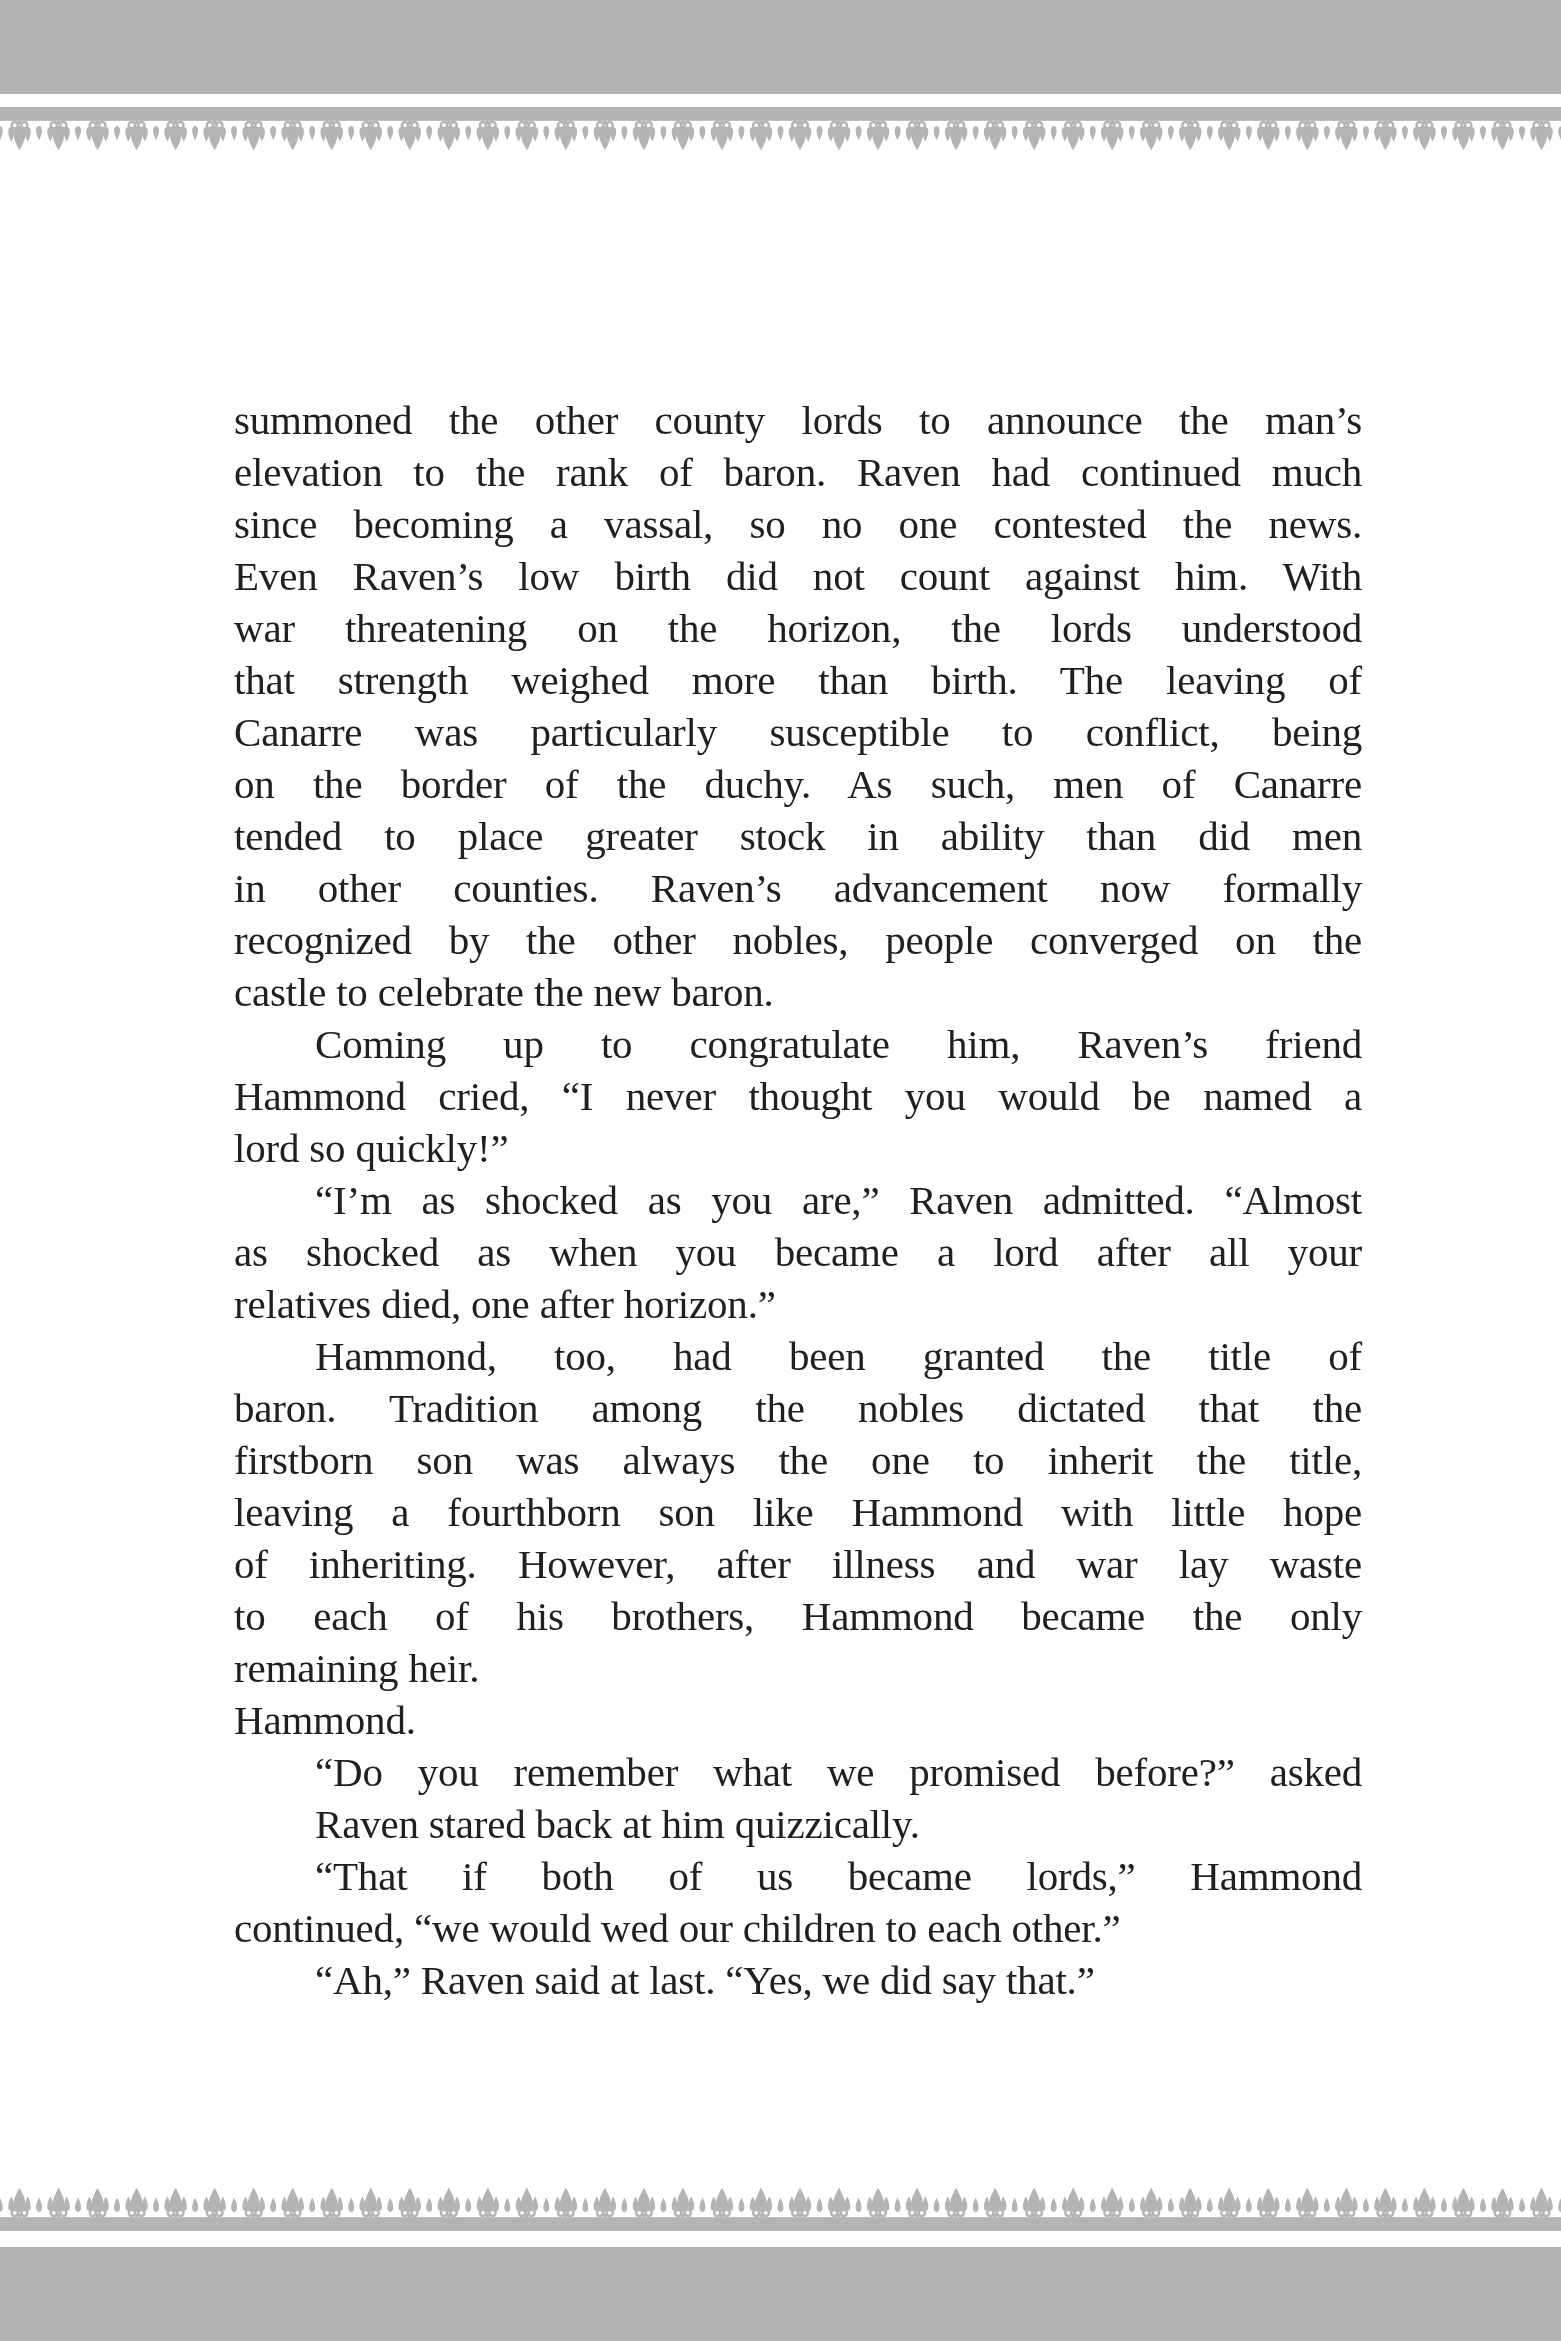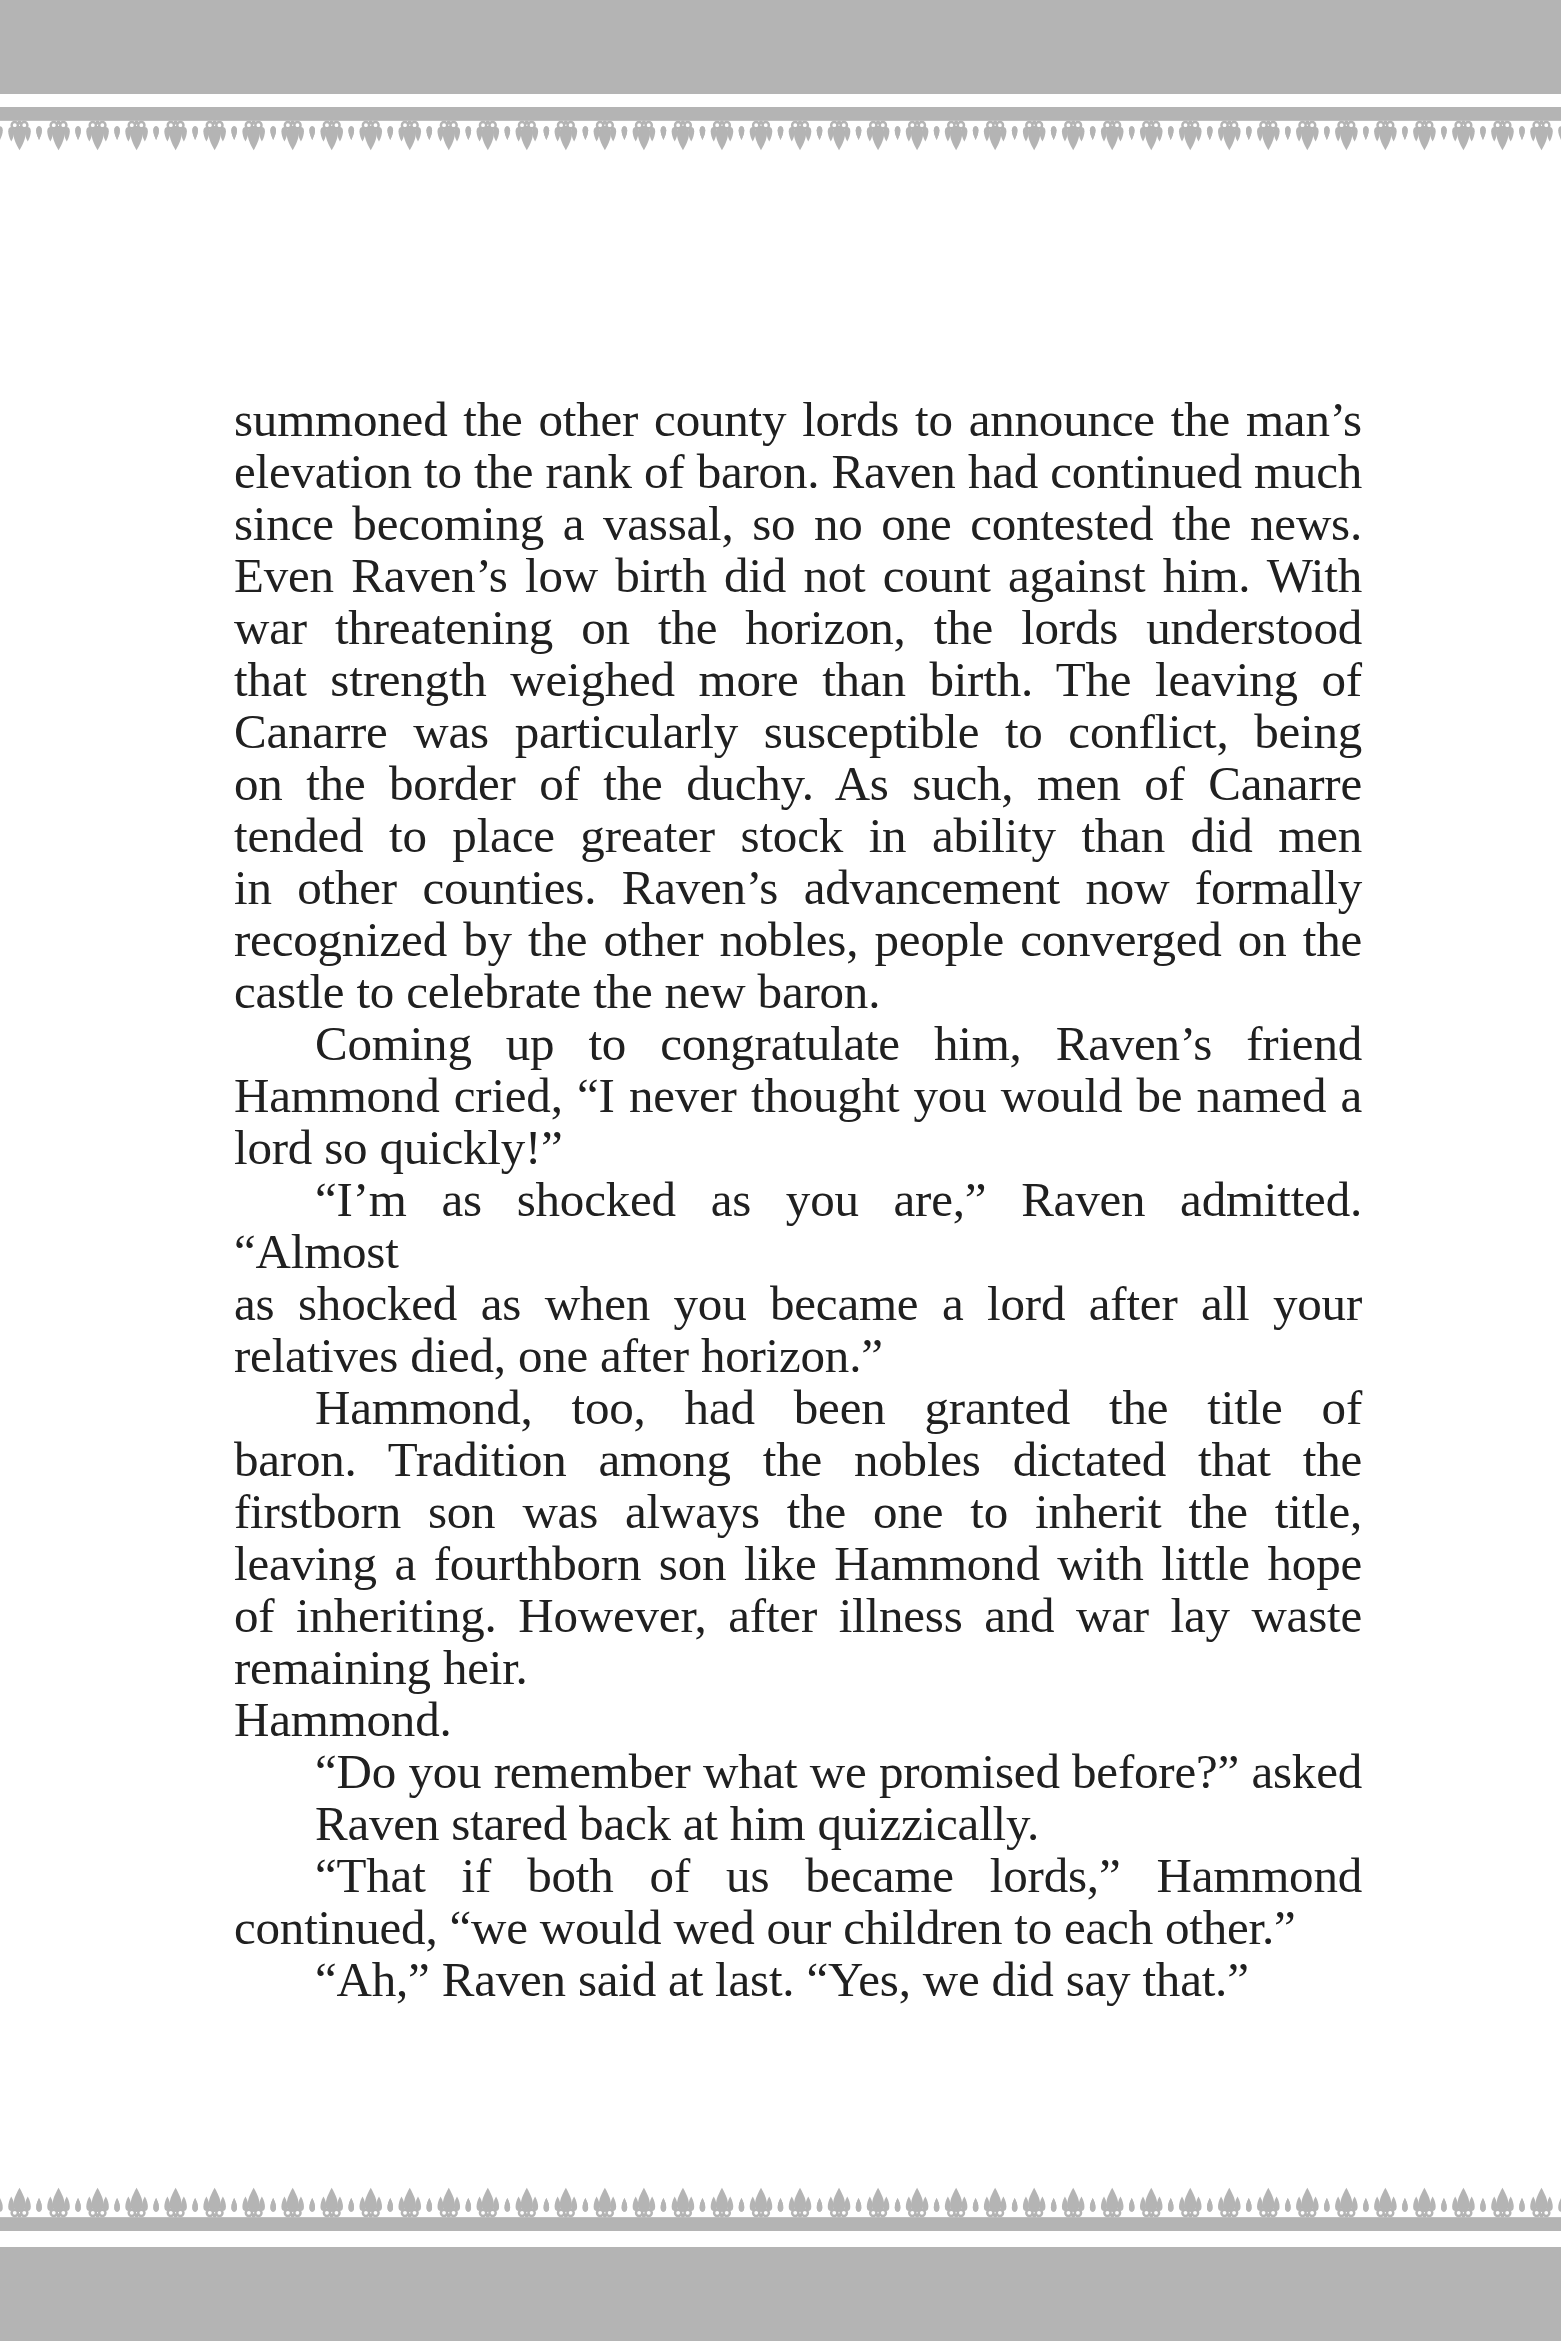--- a/index.html
+++ b/index.html
@@ -17,21 +17,21 @@
   .bar{position:absolute;left:0;width:1561px;background:var(--gray);}
   .bar.top{top:0;height:94px;}
   .bar.bottom{top:2247px;height:95px;}
   .lace{position:absolute;left:0;width:1561px;height:45px;display:block;}
   .lace rect,.lace path,.lace circle,.lace use{fill:var(--gray);}
   .lace.top-lace{top:107px;}
   .lace.bottom-lace{top:2186px;}
   .text-block{
     position:absolute;left:234px;top:394px;width:1128px;
     color:var(--ink);
-    font-size:49px;line-height:52px;
+    font-size:41px;line-height:52px;
     letter-spacing:-0.2px;
   }
   .para{margin:0;padding:0;}
   .line{text-align:justify;text-align-last:justify;white-space:normal;}
   .line.lastline{text-align:right;text-align-last:left;}
   .line.ind{text-indent:81px;}
 </style>
 </head>
 <body>
 
@@ -129,20 +129,21 @@
       <div class="line ind">“I’m as shocked as you are,” Raven admitted. “Almost</div>
       <div class="line">as shocked as when you became a lord after all your</div>
       <div class="line lastline">relatives died, one after horizon.”</div>
     </div>
     <div class="para">
       <div class="line ind">Hammond, too, had been granted the title of</div>
       <div class="line">baron. Tradition among the nobles dictated that the</div>
       <div class="line">firstborn son was always the one to inherit the title,</div>
       <div class="line">leaving a fourthborn son like Hammond with little hope</div>
       <div class="line">of inheriting. However, after illness and war lay waste</div>
+      <div class="line">to each of his brothers, Hammond became the only</div>
       <div class="line lastline">remaining heir.</div>
     </div>
     <div class="para">
       <div class="line lastline">Hammond.</div>
       <div class="line ind">“Do you remember what we promised before?” asked</div>
     </div>
     <div class="para">
       <div class="line lastline ind">Raven stared back at him quizzically.</div>
     </div>
     <div class="para">

